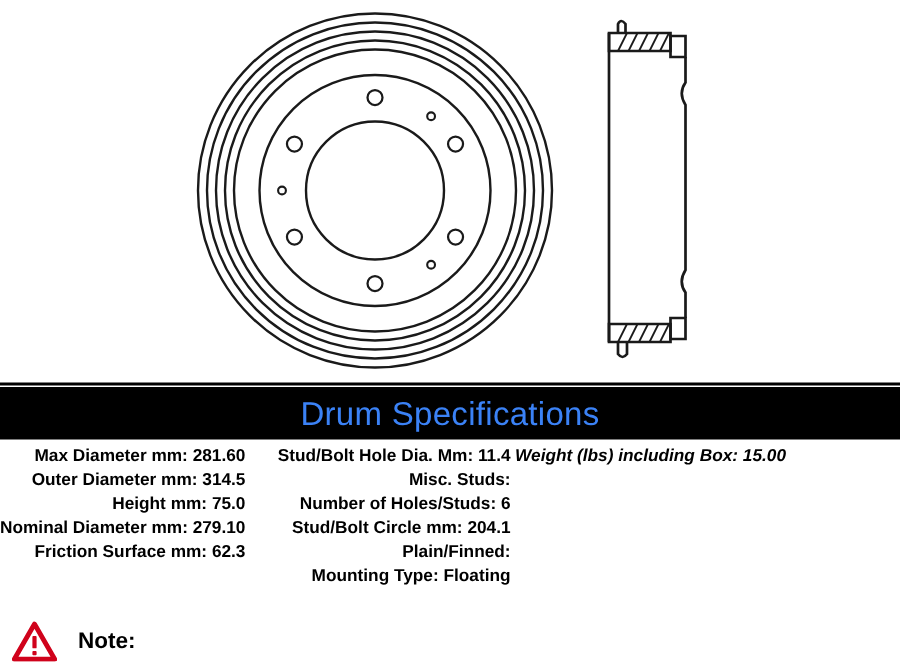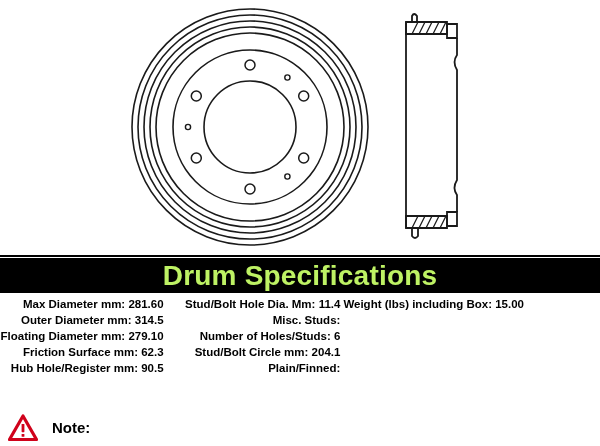--- a/index.html
+++ b/index.html
@@ -44,23 +44,23 @@
     left: 0;
     top: 258px;
     width: 600px;
     height: 35px;
     background: #000000;
     display: flex;
     align-items: center;
     justify-content: center;
   }
   #spec-header-title {
-    color: #bef264;
-    font-size: 28px;
-    font-weight: bold;
+    color: #3b82f6;
+    font-size: 22px;
+    font-weight: normal;
     letter-spacing: 0.2px;
     line-height: 1;
   }
 
   
   #spec-table {
     position: absolute;
     left: 0;
     top: 296px;
     width: 536px;
@@ -86,20 +86,21 @@
     font-size: 11.5px;
     font-weight: bold;
     text-align: right;
     white-space: nowrap;
     padding-right: 3px;
     box-sizing: border-box;
   }
   #spec-column-right .spec-row {
     text-align: center;
     padding-right: 12px;
+    font-style: italic;
   }
   .spec-label {
     font-weight: bold;
   }
   .spec-value {
     font-weight: bold;
   }
 
   
   #note-row {
@@ -198,31 +199,31 @@
   <div class="spec-column" id="spec-column-left">
     <div class="spec-row">
       <span class="spec-label">Max Diameter mm: </span>
       <span class="spec-value">281.60</span>
     </div>
     <div class="spec-row">
       <span class="spec-label">Outer Diameter mm: </span>
       <span class="spec-value">314.5</span>
     </div>
     <div class="spec-row">
-      <span class="spec-label">Floating Diameter mm: </span>
+      <span class="spec-label">Height mm: </span>
+      <span class="spec-value">75.0</span>
+    </div>
+    <div class="spec-row">
+      <span class="spec-label">Nominal Diameter mm: </span>
       <span class="spec-value">279.10</span>
     </div>
     <div class="spec-row">
       <span class="spec-label">Friction Surface mm: </span>
       <span class="spec-value">62.3</span>
     </div>
-    <div class="spec-row">
-      <span class="spec-label">Hub Hole/Register mm: </span>
-      <span class="spec-value">90.5</span>
-    </div>
   </div>
 
   <div class="spec-column" id="spec-column-middle">
     <div class="spec-row">
       <span class="spec-label">Stud/Bolt Hole Dia. Mm: </span>
       <span class="spec-value">11.4</span>
     </div>
     <div class="spec-row">
       <span class="spec-label">Misc. Studs:</span>
       <span class="spec-value"></span>
@@ -231,20 +232,24 @@
       <span class="spec-label">Number of Holes/Studs: </span>
       <span class="spec-value">6</span>
     </div>
     <div class="spec-row">
       <span class="spec-label">Stud/Bolt Circle mm: </span>
       <span class="spec-value">204.1</span>
     </div>
     <div class="spec-row">
       <span class="spec-label">Plain/Finned:</span>
       <span class="spec-value"></span>
+    </div>
+    <div class="spec-row">
+      <span class="spec-label">Mounting Type: </span>
+      <span class="spec-value">Floating</span>
     </div>
   </div>
 
   <div class="spec-column" id="spec-column-right">
     <div class="spec-row">
       <span class="spec-label">Weight (lbs) including Box: </span>
       <span class="spec-value">15.00</span>
     </div>
   </div>
 

